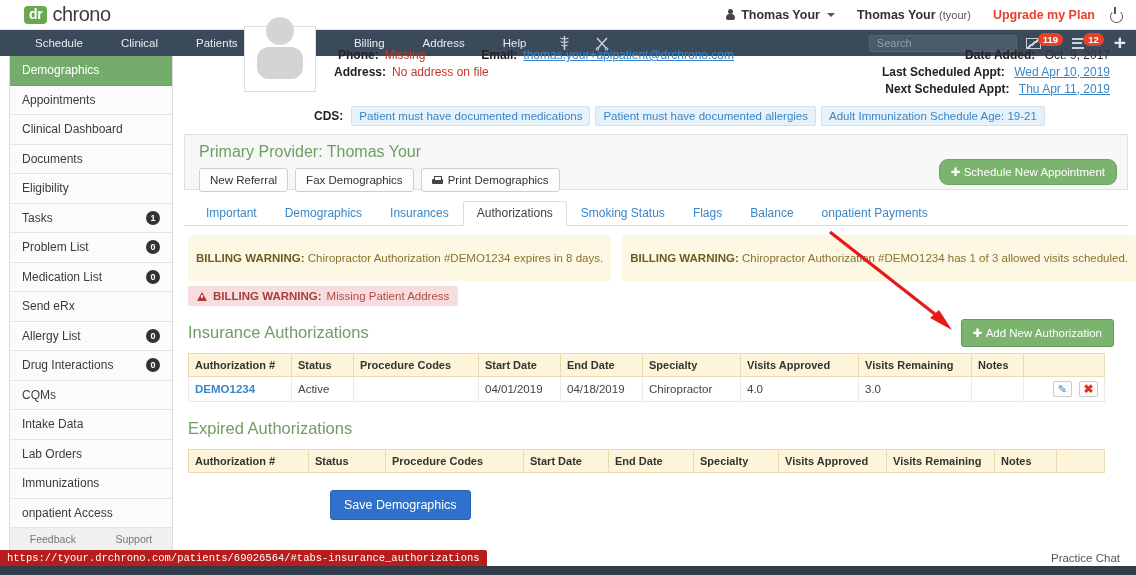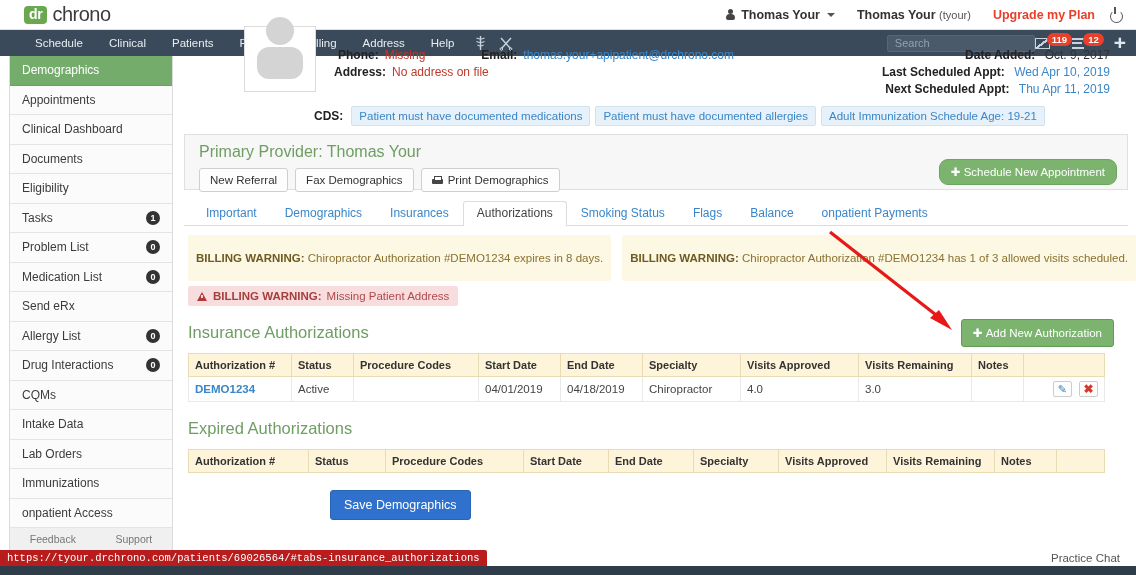--- a/index.html
+++ b/index.html
@@ -39,32 +39,32 @@
   .upgrade { color:#e8402a; font-weight:bold; font-size:12.5px; padding:0 10px; }
   .power-icon { width:13px;height:13px; position:relative; margin-left:4px; }
   .power-icon::before{content:"";position:absolute;left:1px;top:2px;width:11px;height:11px;border:1.7px solid #555;border-radius:50%;border-top-color:transparent;}
   .power-icon::after{content:"";position:absolute;left:5.3px;top:-1px;width:1.7px;height:7px;background:#555;}
 
   
   .navbar {
     position:absolute; top:30px; left:0; width:1136px; height:26px;
     background:#3b4a5a; display:flex; align-items:center;
   }
-  .navbar .items { display:flex; align-items:center; margin-left:22px; }
+  .navbar .items { display:flex; align-items:center; margin-left:22px;gap:12px; }
   .navbar .items a {
     color:#e8edf2; font-size:11.5px; text-decoration:none; padding:0 13px; line-height:26px;
   }
   .nav-icon { width:26px; height:26px; display:flex; align-items:center; justify-content:center; }
   .nav-right { margin-left:auto; display:flex; align-items:center; margin-right:10px; }
   .search-box {
     width:148px; height:17px; background:#4a5a6b; border:1px solid #556678; border-radius:2px;
     color:#93a2b2; font-size:11px; padding:0 7px; line-height:15px; outline:none;
   }
   .search-box::placeholder { color:#93a2b2; }
-  .badge-wrap { position:relative; display:flex; align-items:center; }
+  .badge-wrap { position:relative; display:flex; align-items:center; margin-left:9px; }
   .env-icon { width:15px;height:11px; border:1.6px solid #c9d3dd; position:relative; }
   .env-icon::after{content:"";position:absolute;left:-1px;top:-1px;width:15px;height:11px;
      background:linear-gradient(to bottom right, transparent 44%, #c9d3dd 44%, #c9d3dd 56%, transparent 56%);}
   .hamb-icon { width:14px;height:11px; display:flex; flex-direction:column; justify-content:space-between; }
   .hamb-icon i { display:block; height:2px; background:#c9d3dd; }
   .hamb-icon i:nth-child(2){ width:10px; }
   .hamb-icon i:nth-child(3){ width:12px; }
   .red-badge {
     background:#e8402a; color:#fff; font-size:9.5px; font-weight:bold;
     border-radius:8px; padding:1px 5px; margin-left:-3px; line-height:11px;
@@ -97,21 +97,21 @@
   .avatar {
     position:absolute; left:60px; top:-18px; width:72px; height:66px;
     background:#fff; border:1px solid #dcdcdc;
   }
   .avatar .head { position:absolute; left:50%; transform:translateX(-50%); top:-10px; width:28px; height:28px; border-radius:50%; background:#d4d4d4; }
   .avatar .body { position:absolute; left:50%; transform:translateX(-50%); top:20px; width:46px; height:32px; border-radius:12px; background:#d4d4d4; }
 
   .field-row { display:flex; align-items:baseline; font-size:12px; margin-bottom:3px; }
   .lbl { font-weight:bold; color:#222; text-align:right; }
   .val-red { color:#c0392b; margin-left:6px; }
-  .val-blue { color:#3a86c8; margin-left:6px; }
+  .val-blue { color:#3a86c8; margin-left:6px;text-decoration:underline; }
   .val-dark { color:#333; margin-left:6px; }
 
   .info-left { position:absolute; left:130px; top:4px; width:420px; }
   .info-left .lbl { width:72px; }
   .info-left .em-lbl { margin-left:56px; font-weight:bold; color:#222; }
 
   .info-right { position:absolute; right:18px; top:4px; text-align:right; }
   .info-right .rrow { margin-bottom:3px; font-size:12px; white-space:nowrap; }
   .info-right .rrow .lbl { display:inline; }
 

